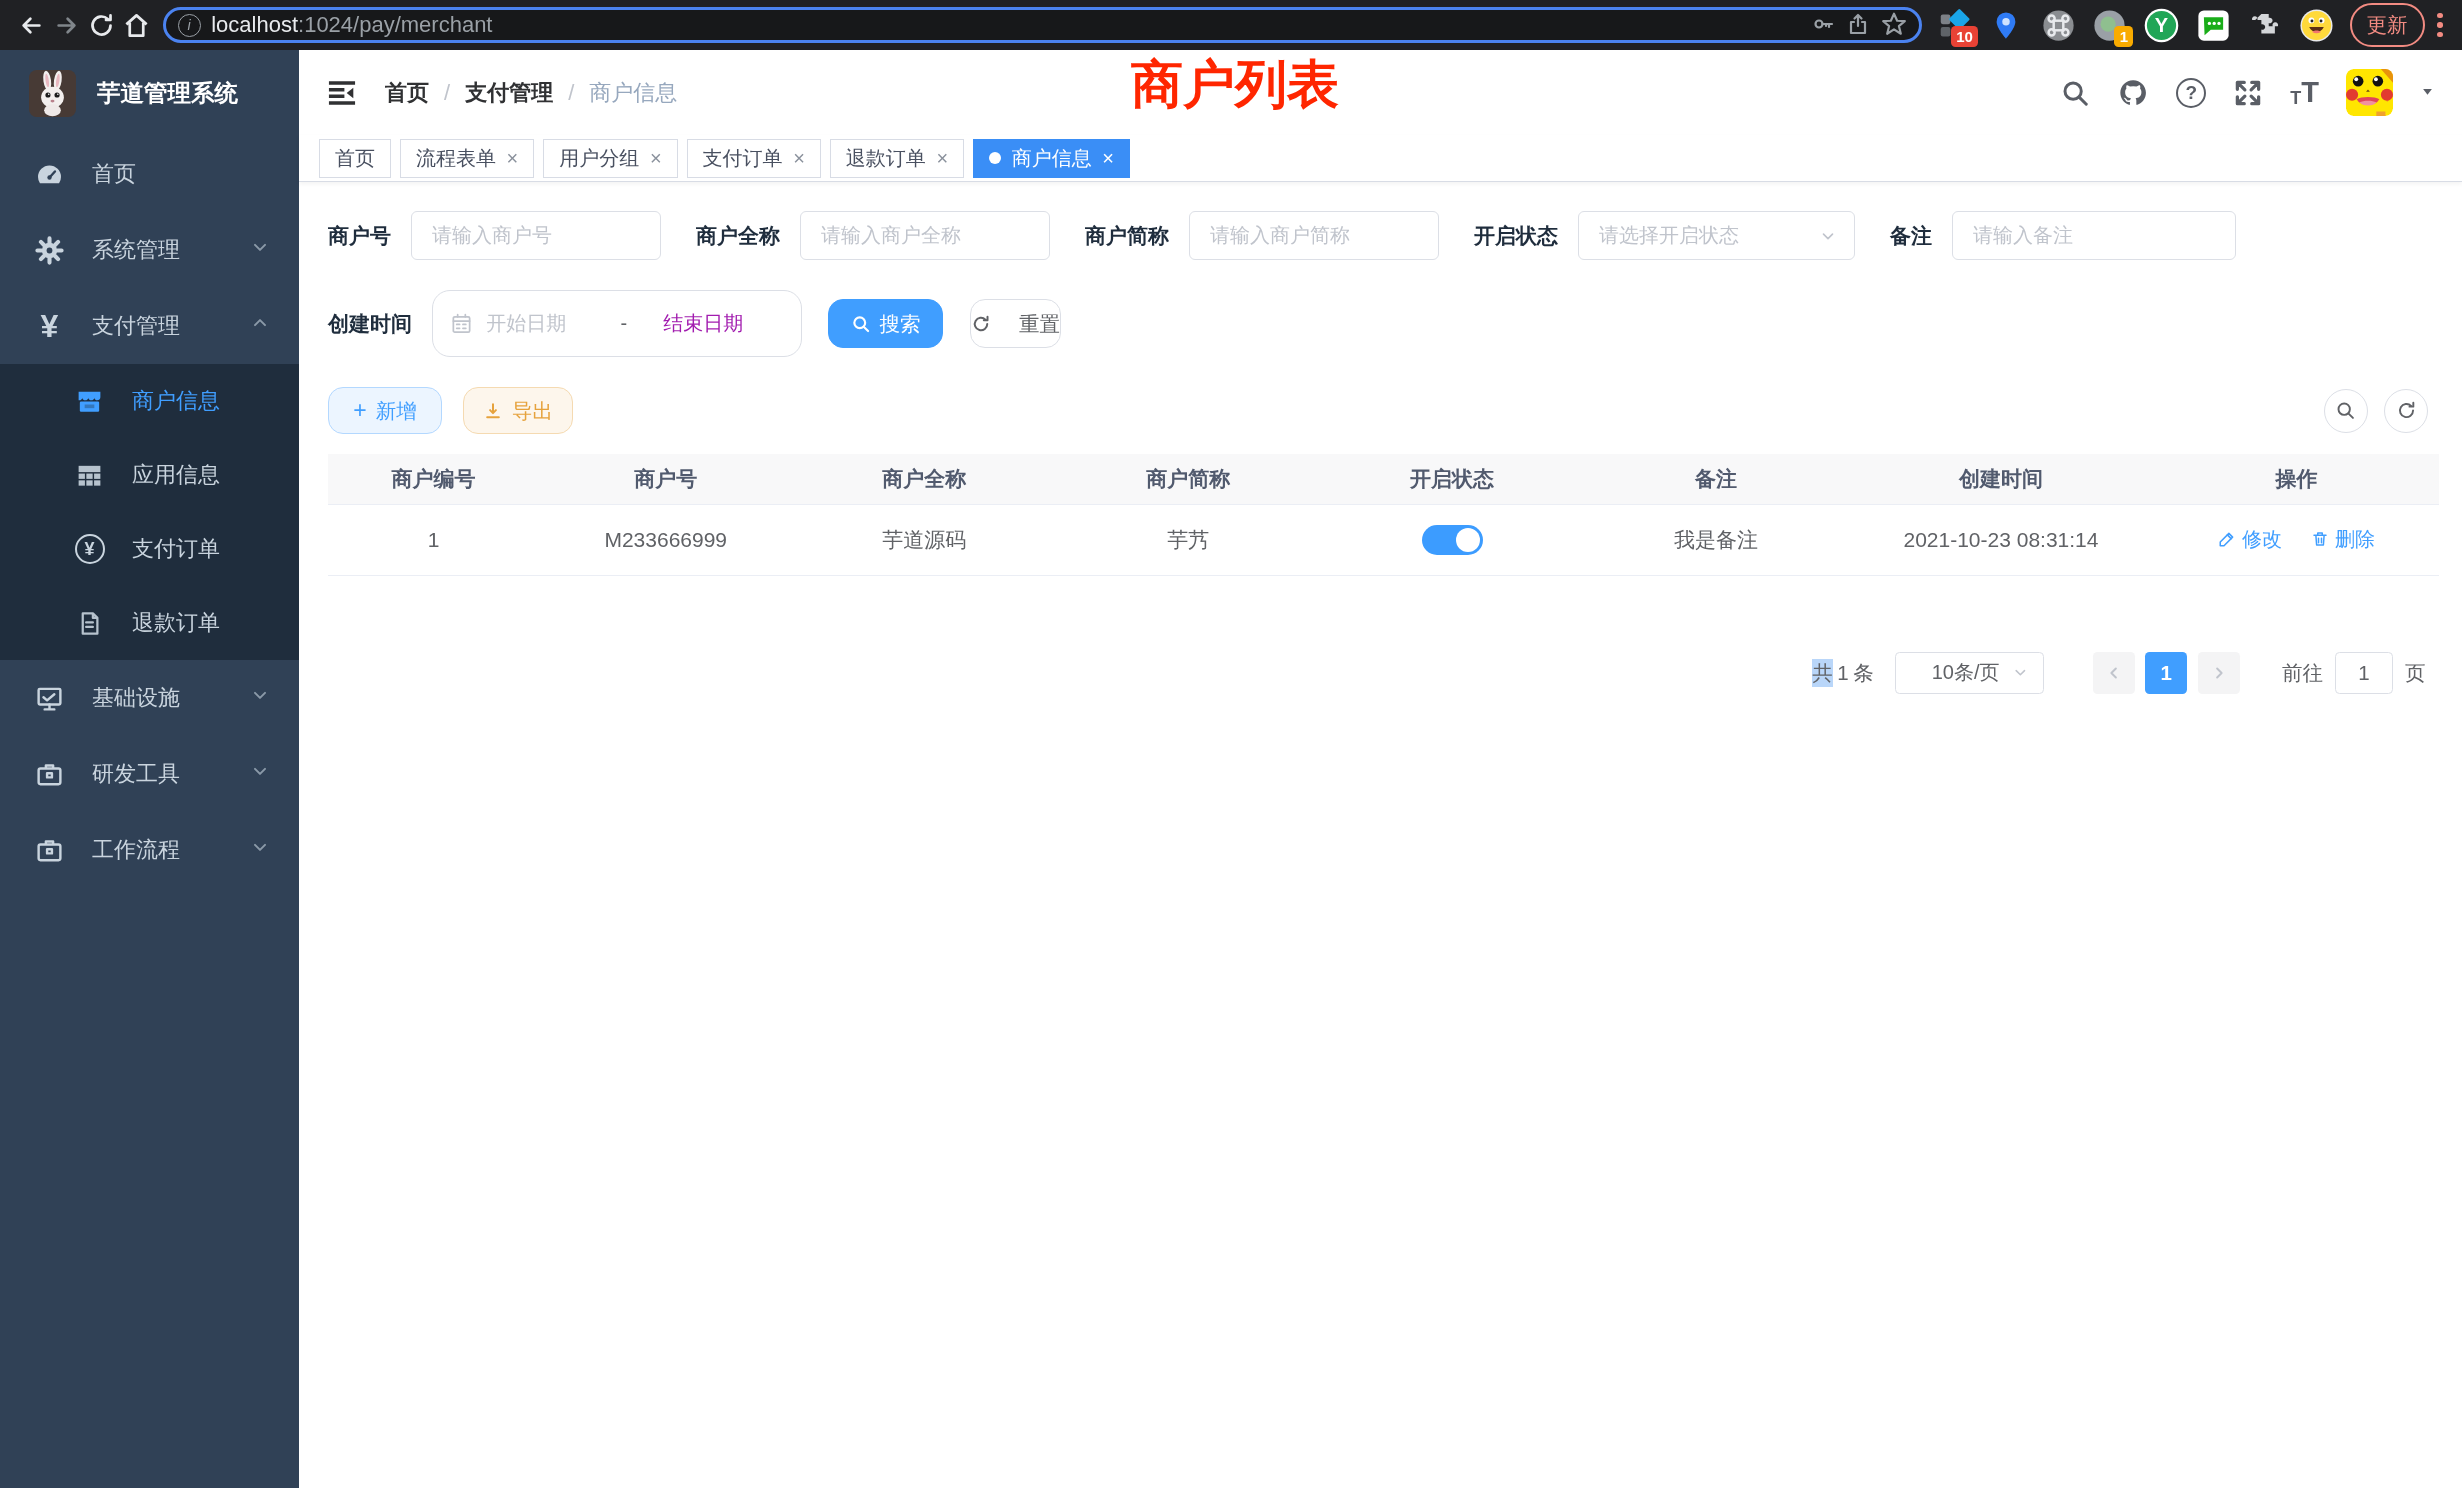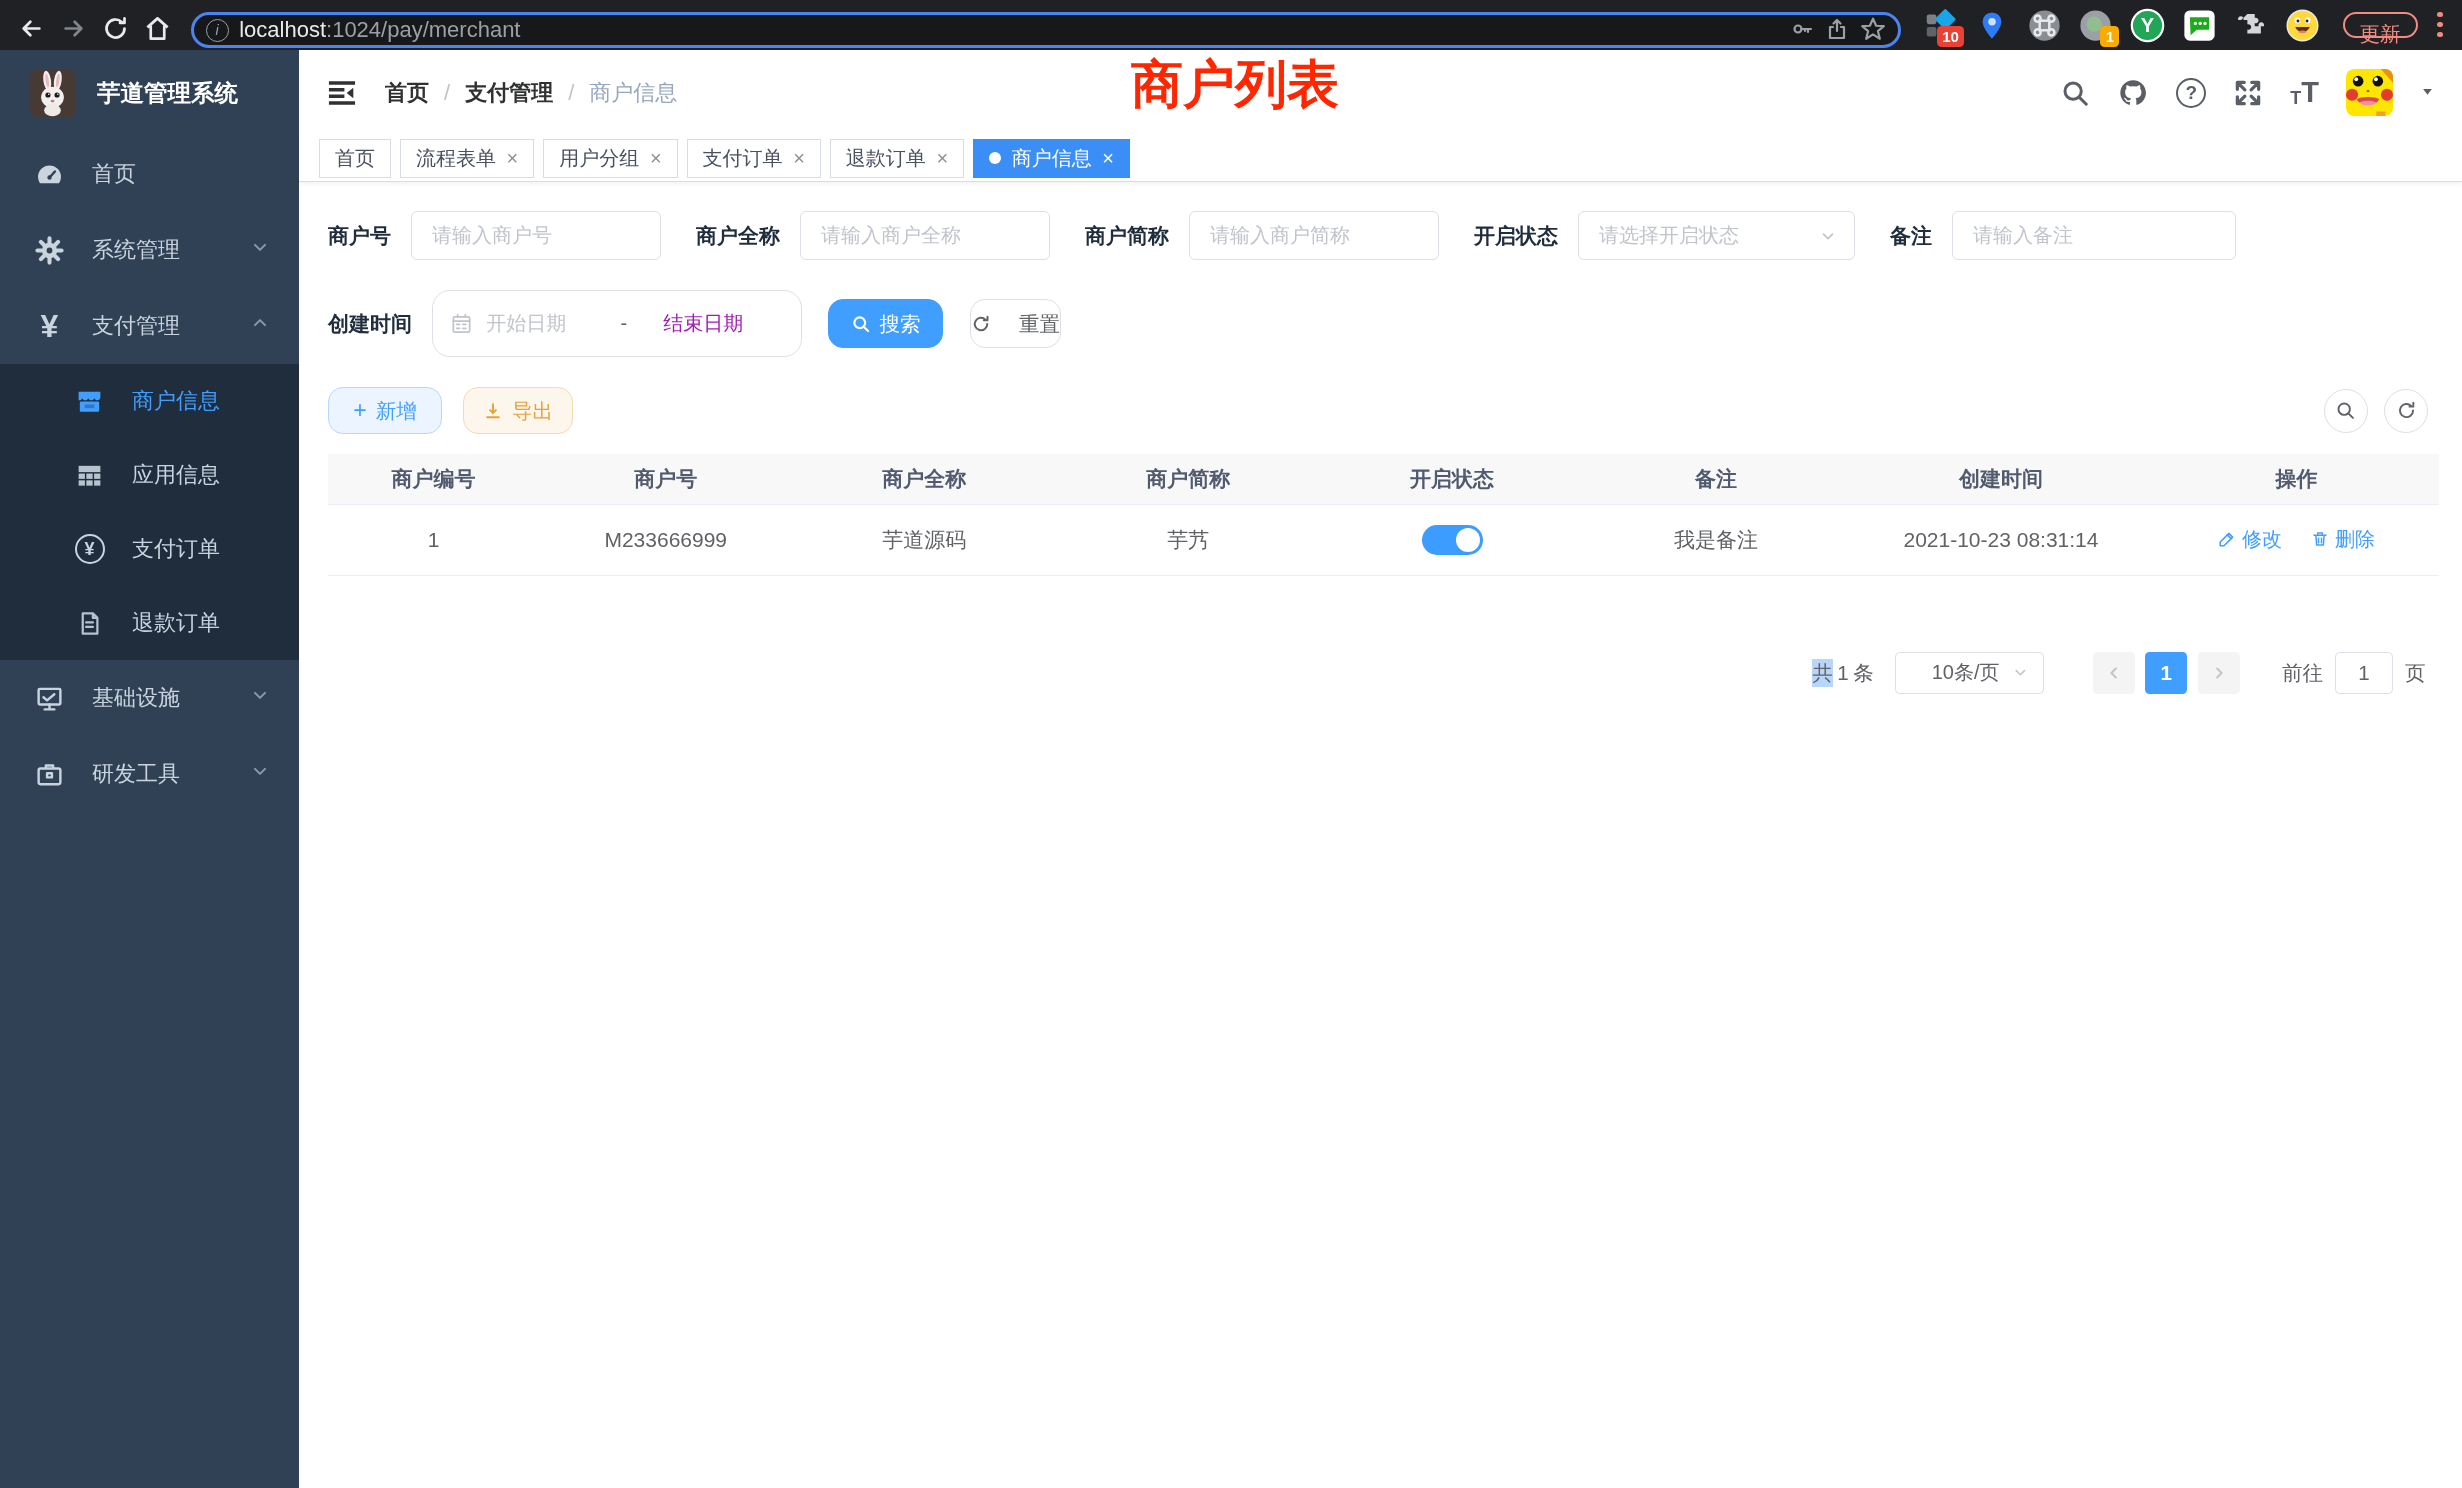--- a/index.html
+++ b/index.html
@@ -1,21 +1,21 @@
 <!DOCTYPE html>
 <html style="font-size:12px"><head>
 <meta charset="utf-8">
 <style>
   * { margin:0; padding:0; box-sizing:border-box; }
   html,body { width:2462px; height:1489px; overflow:hidden; background:#fff;
               font-family:"Liberation Sans","DejaVu Sans",sans-serif; }
 
   
-  .browser-bar { height:50px; background:#202124; display:flex; 
-                 padding:12px 15px; gap:9px; }
+  .browser-bar { height:50px; background:#202124; display:flex; align-items:center;
+                 padding:12px 15px; gap:2px; }
   .nav-btn { width:33px; height:33px; display:flex; align-items:center; justify-content:center;
              flex-shrink:0; cursor:pointer; }
   .url-bar { flex:1; height:36px; background:#17181a; border:3px solid #4b83f0; border-radius:21px;
              display:flex; align-items:center; padding:0 12px; gap:10.6px; margin:0 7.6px; min-width:0; }
   .info-circle { width:23px; height:23px; border:1.5px solid #9aa0a6; border-radius:50%;
                  color:#9aa0a6; font-size:14.4px; display:flex; align-items:center; justify-content:center;
                  font-style:italic; flex-shrink:0; }
   .info-circle::after { content:"i"; }
   .url-text { flex:1; font-size:22px; white-space:nowrap; overflow:hidden; }
   .url-host { color:#e8eaed; }
@@ -398,20 +398,35 @@
             </svg>
         </span>
         <span>研发工具</span>
         <span class="chev">
           <svg width="20" height="20" viewBox="0 0 24 24" fill="none" stroke="#8a99a8" stroke-width="2.4" stroke-linecap="round" stroke-linejoin="round">
               <path d="M6 9.5l6 6 6-6"></path>
             </svg>
         </span>
       </div>
 
+      <div class="menu-item">
+        <span class="menu-icon">
+          <svg width="29" height="29" viewBox="0 0 24 24" fill="none" stroke="#c9d4de" stroke-width="2" stroke-linejoin="round">
+              <rect x="3" y="7" width="18" height="13" rx="1.5"></rect>
+              <path d="M9 7V4.5h6V7"></path>
+              <rect x="10" y="11" width="4" height="3.4"></rect>
+            </svg>
+        </span>
+        <span>工作流程</span>
+        <span class="chev">
+          <svg width="20" height="20" viewBox="0 0 24 24" fill="none" stroke="#8a99a8" stroke-width="2.4" stroke-linecap="round" stroke-linejoin="round">
+              <path d="M6 9.5l6 6 6-6"></path>
+            </svg>
+        </span>
+      </div>
     </nav>
   </aside>
 
   <main class="main">
     <div class="annotation">商户列表</div>
 
     <div class="topbar">
       <span class="tb-icon">
         <svg width="32" height="32" viewBox="0 0 24 24" fill="none" stroke="#303133" stroke-width="2.6" stroke-linecap="square">
             <path d="M3.5 4.5h17M3.5 9.5h9M3.5 14.5h9M3.5 19.5h17"></path>

